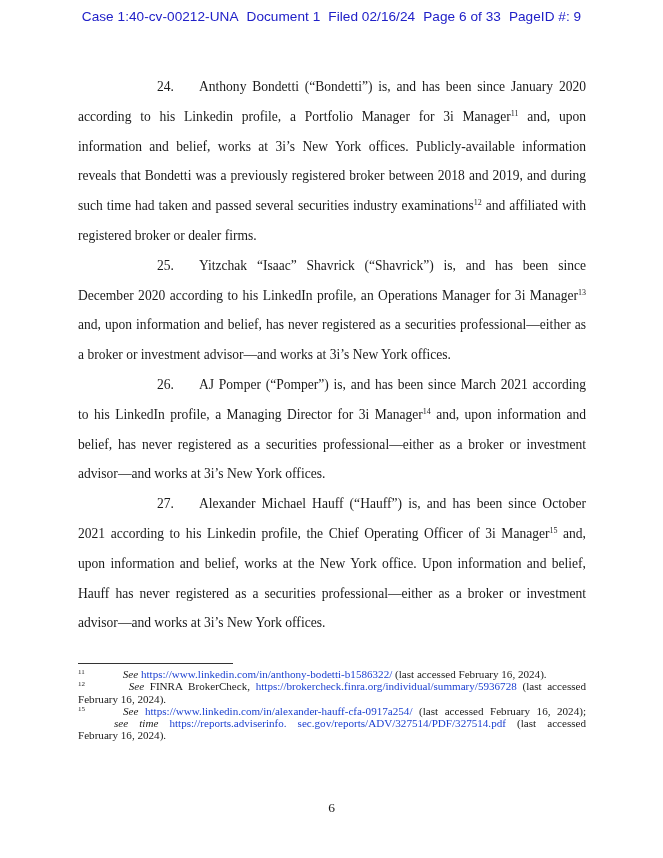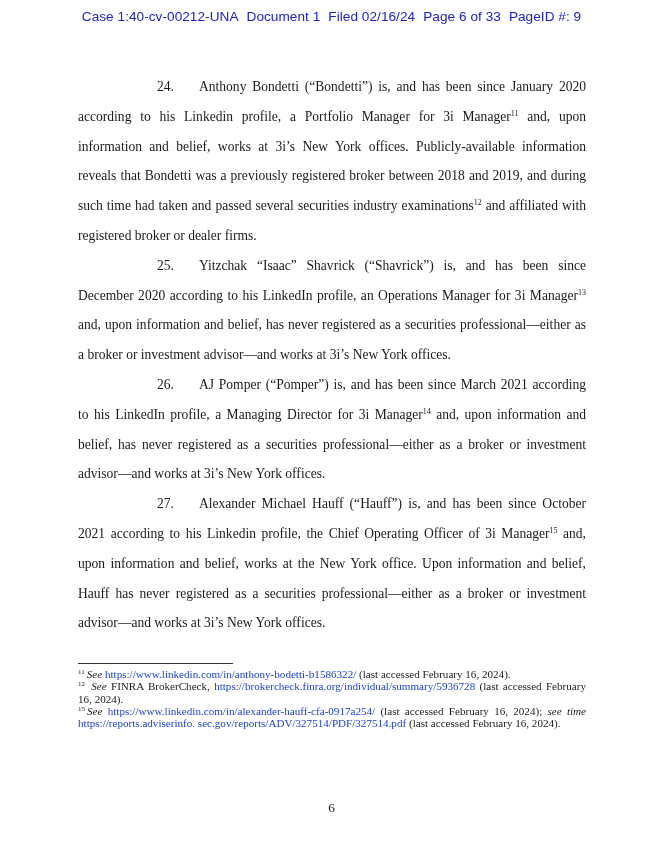--- a/index.html
+++ b/index.html
@@ -71,21 +71,21 @@
       text-align: justify;
     }
     .fn {
       margin: 0;
     }
     .fn sup {
       font-size: 7px;
       vertical-align: 4px;
       margin-right: 2px;
     }
-    .fn .see { font-style: italic; }
+    .fn .see { font-style: italic; margin-left: 36px; }
     .fn a {
       color: #1a3fd0;
     }
     .page-number {
       position: absolute;
       top: 800px;
       left: 0;
       width: 663px;
       text-align: center;
       font-size: 13.5px;

